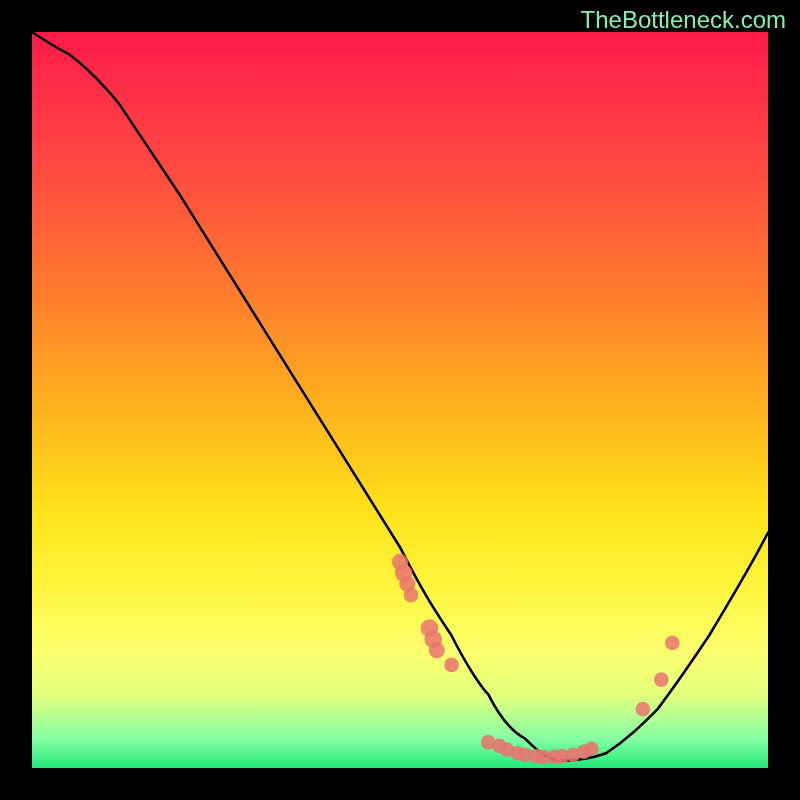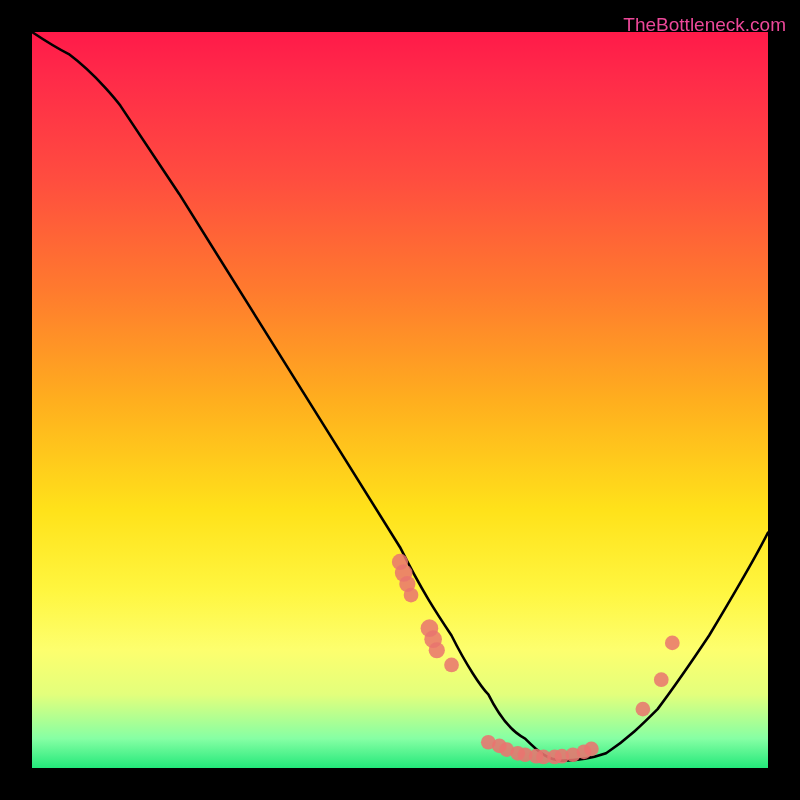--- a/index.html
+++ b/index.html
@@ -14,25 +14,24 @@
   .container {
     position: relative;
     width: 800px;
     height: 800px;
     background: #000000;
   }
   .watermark {
     position: absolute;
     top: 6px;
     right: 14px;
-    color: #ec4899;
-    font-size: 19px;
+    color: #86efac;
+    font-size: 24px;
     font-weight: 500;
     z-index: 10;
-    margin-top: 8px;
   }
   .plot-area {
     position: absolute;
     left: 32px;
     top: 32px;
     width: 736px;
     height: 736px;
     
     background: linear-gradient(to bottom,
       #ff1a49 0%,

